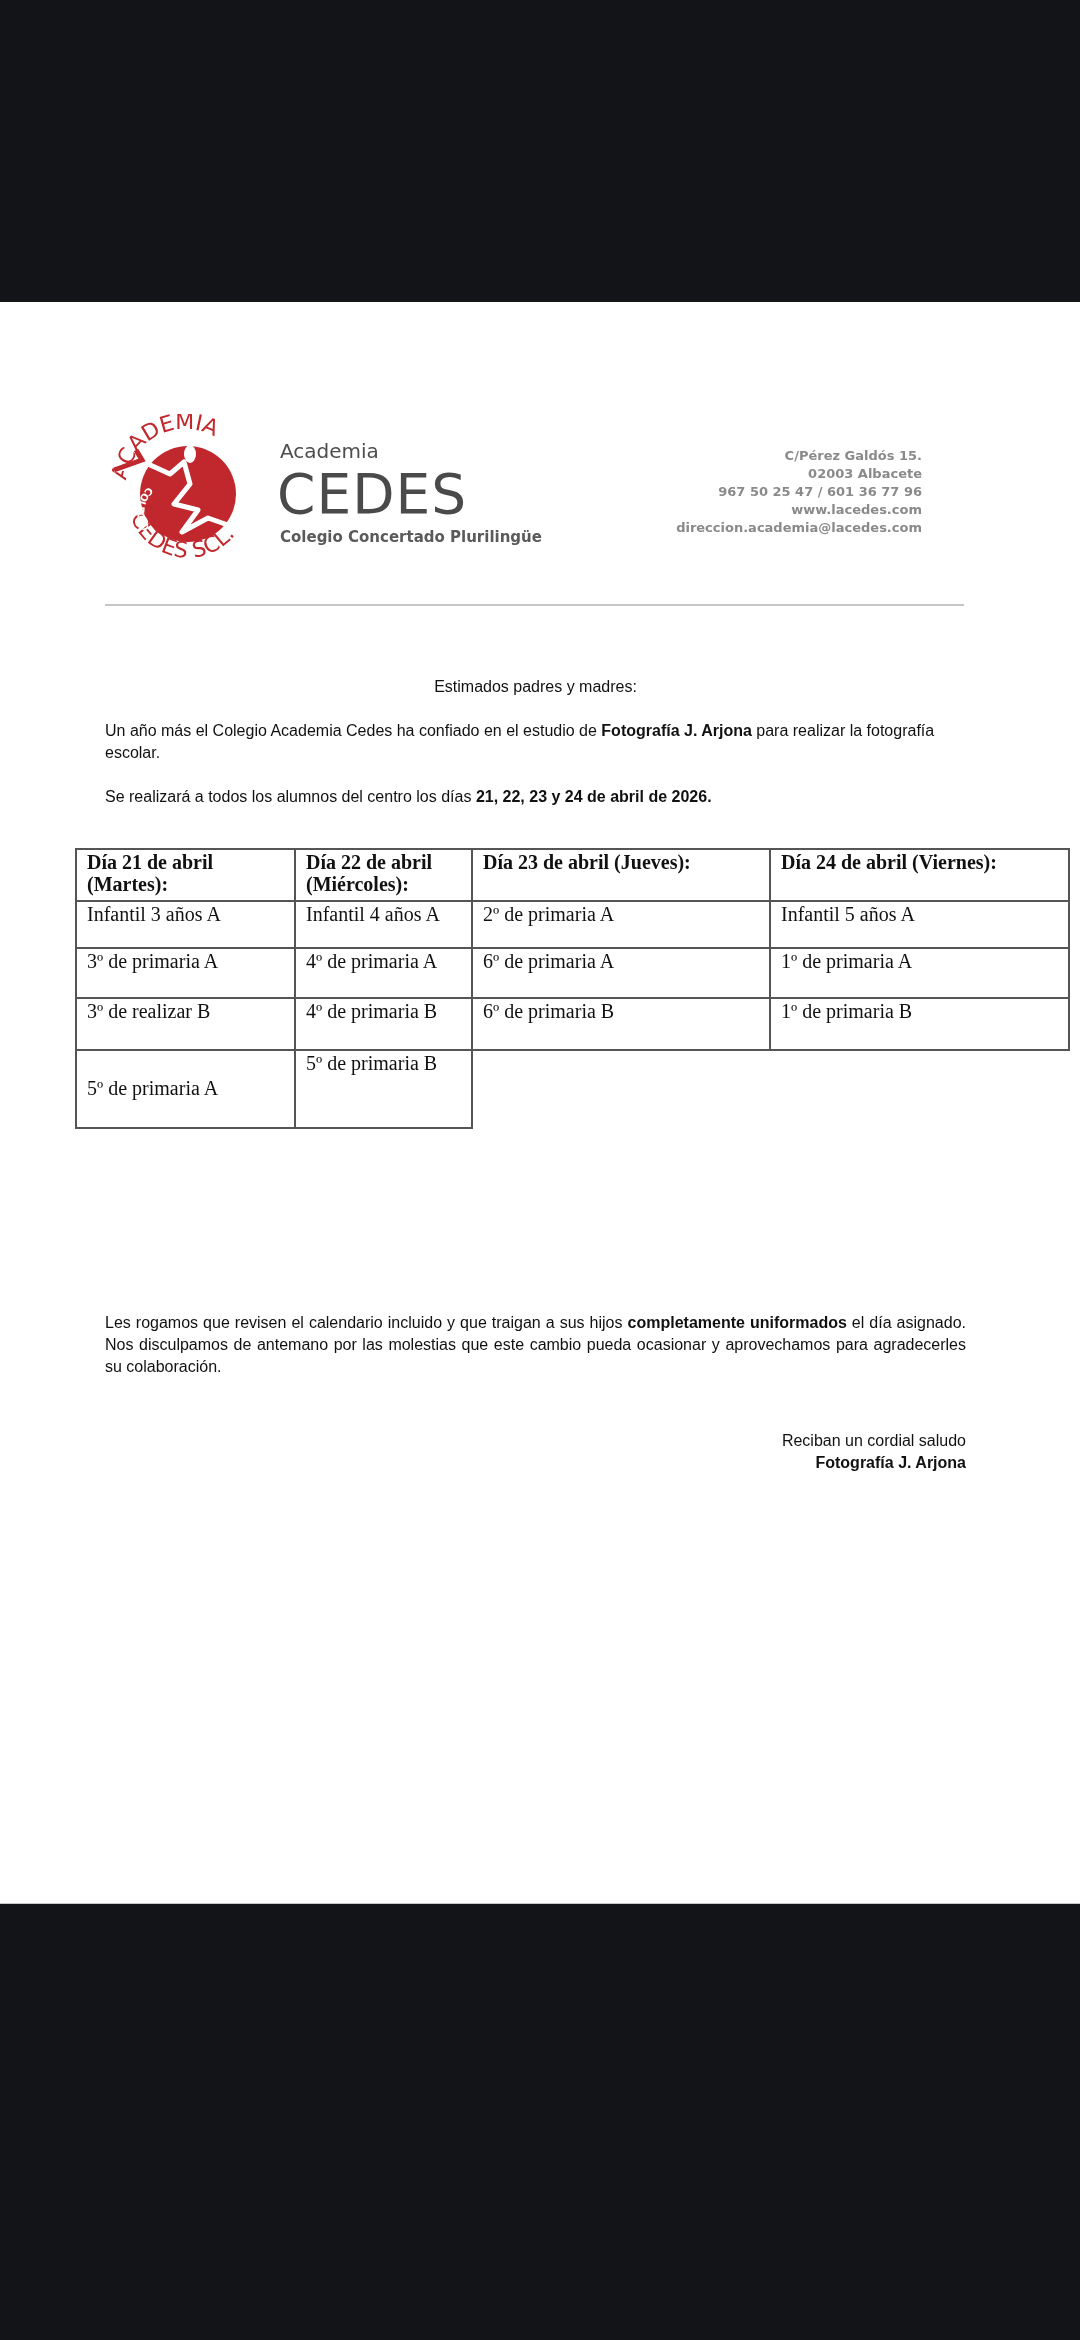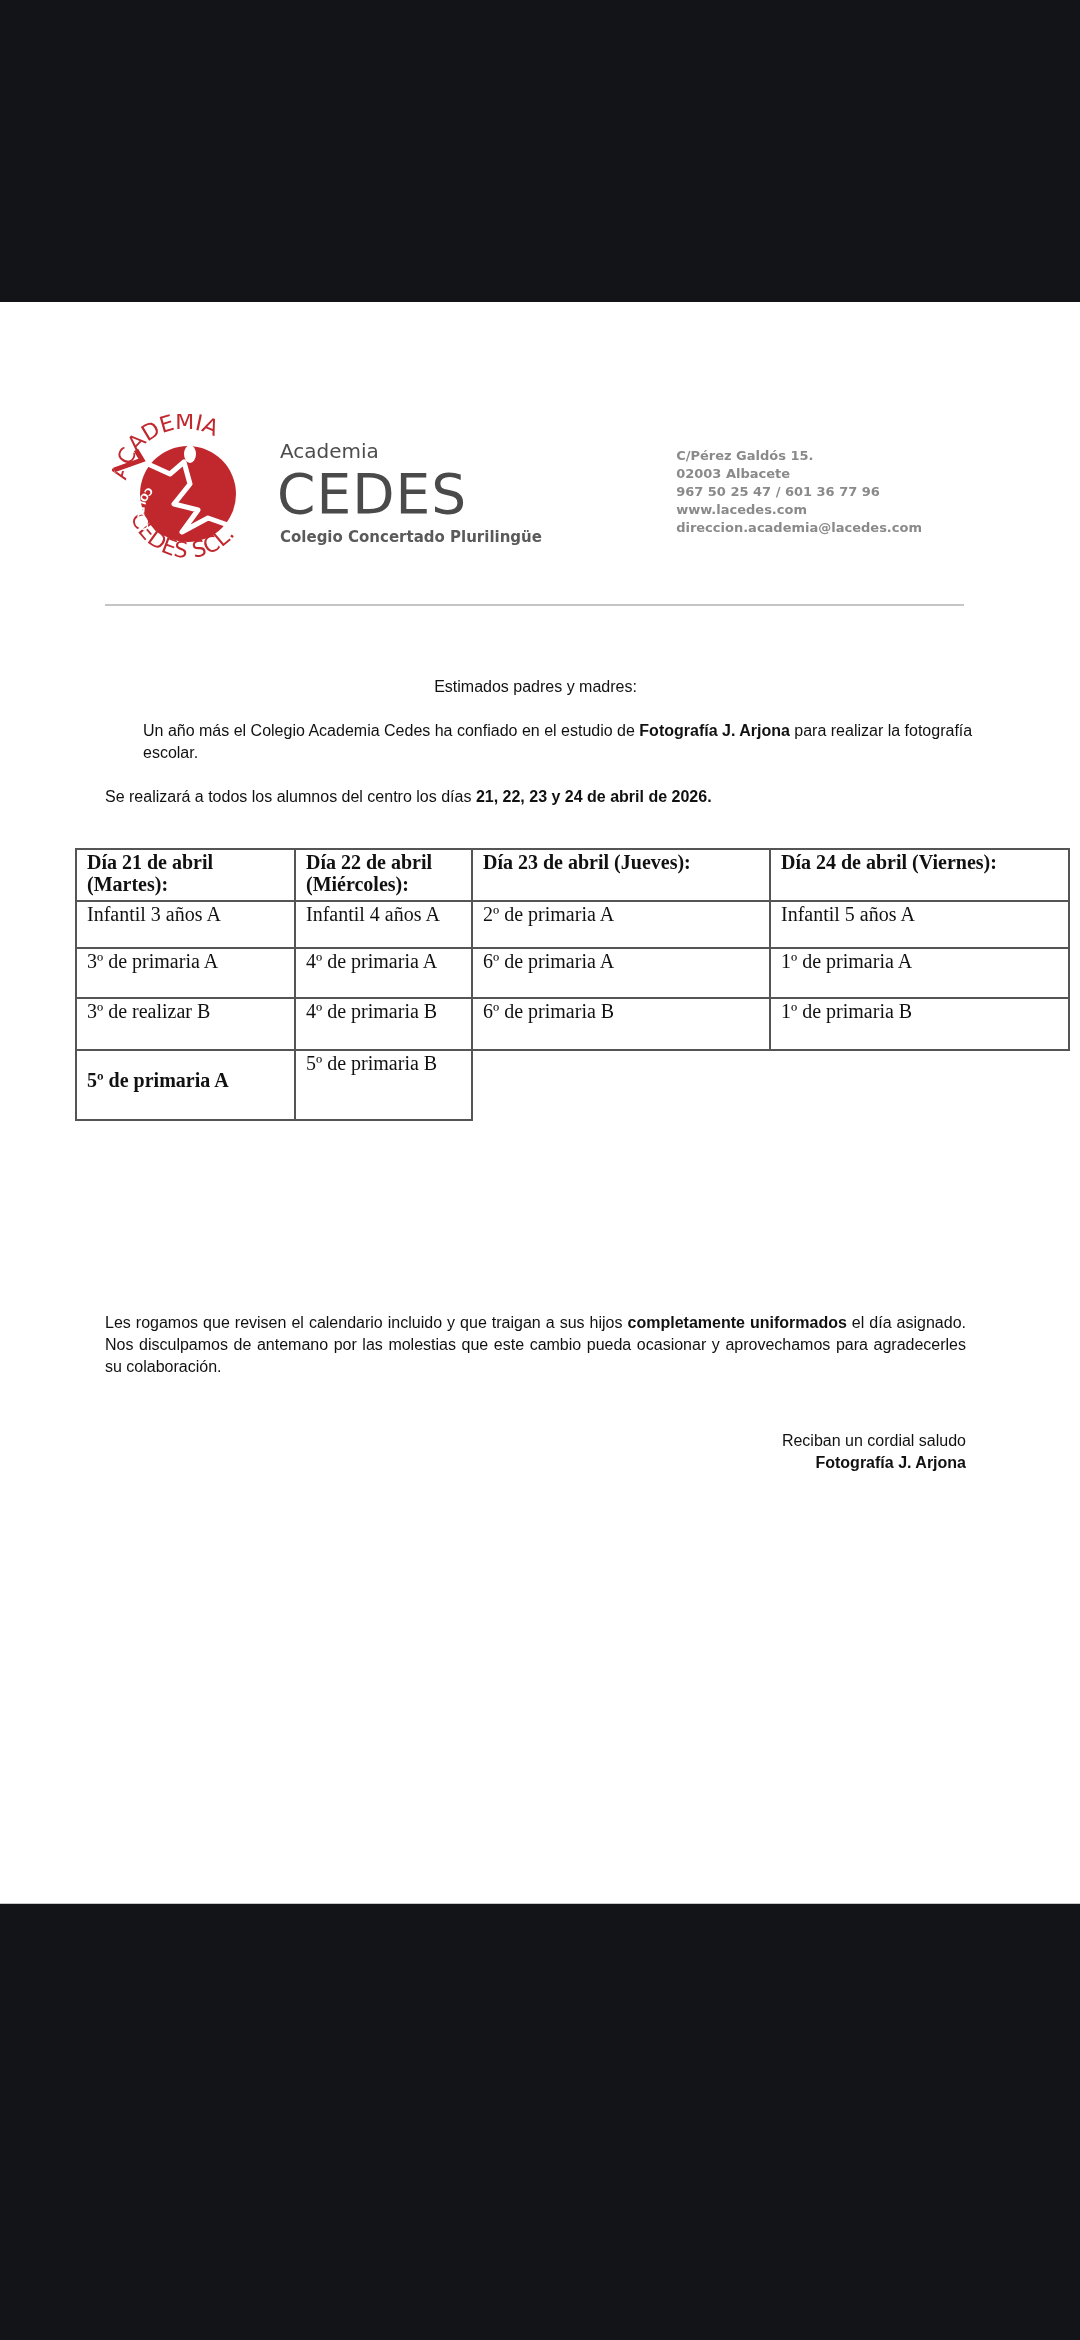--- a/index.html
+++ b/index.html
@@ -33,35 +33,35 @@
       font-family: "DejaVu Sans", sans-serif; font-weight: normal;
       letter-spacing: 1px; margin-left: -3px;
     }
     .brand-sub {
       font-size: 15px; line-height: 18px; color: #5a5a5a;
       font-family: "DejaVu Sans", sans-serif; font-weight: bold;
       margin-top: 2px;
     }
     .contact {
       position: absolute; right: 158px; top: 145px;
-      color: #8a8a8a;
+      text-align: right; color: #8a8a8a;
       font-family: "DejaVu Sans", sans-serif;
       font-size: 13px; line-height: 18px; font-weight: bold;
     }
     .divider {
       position: absolute; left: 105px; top: 302px;
       width: 859px; height: 2px; background: #c5c5c5;
     }
     .text {
       position: absolute; left: 105px; width: 861px;
       font-size: 16px; line-height: 22px; color: #111;
       font-family: "Liberation Sans", sans-serif;
     }
     .greeting { top: 374px; text-align: center; }
-    .intro { top: 418px; margin-left: 38px; }
+    .intro { top: 418px; }
     .dates { top: 484px; }
     .closing { top: 1010px; text-align: justify; }
     .signoff { top: 1100px; text-align: right; margin-top: 28px; }
     b { font-weight: bold; }
 
     .schedule {
       position: absolute; left: 75px; top: 546px;
       border-collapse: collapse;
       font-family: "Liberation Serif", serif;
       color: #111;
@@ -76,21 +76,21 @@
     .c1 { width: 197px; }
     .c2 { width: 155px; }
     .c3 { width: 276px; }
     .c4 { width: 277px; }
     .r1 td { height: 44px; }
     .r2 td { height: 35px; }
     .r3 td { height: 47px; }
     .r4 td { height: 49px; }
     .r5 td { height: 50px; }
     .r5 td.empty { border: none; border-left: 2px solid #555; }
-    .r5 td.c1-cell { padding-top: 18px; font-weight: bold; }
+    .r5 td.c1-cell { padding-top: 26px; }
   </style>
 </head>
 <body>
 
 <div class="page">
 
   <svg class="logo" viewBox="0 0 140 154">
     <defs>
       <path id="arcTop" d="M 14 78 A 58 58 0 0 1 132 70"></path>
       <path id="arcBot" d="M 18 100 A 60 60 0 0 0 125 118"></path>

